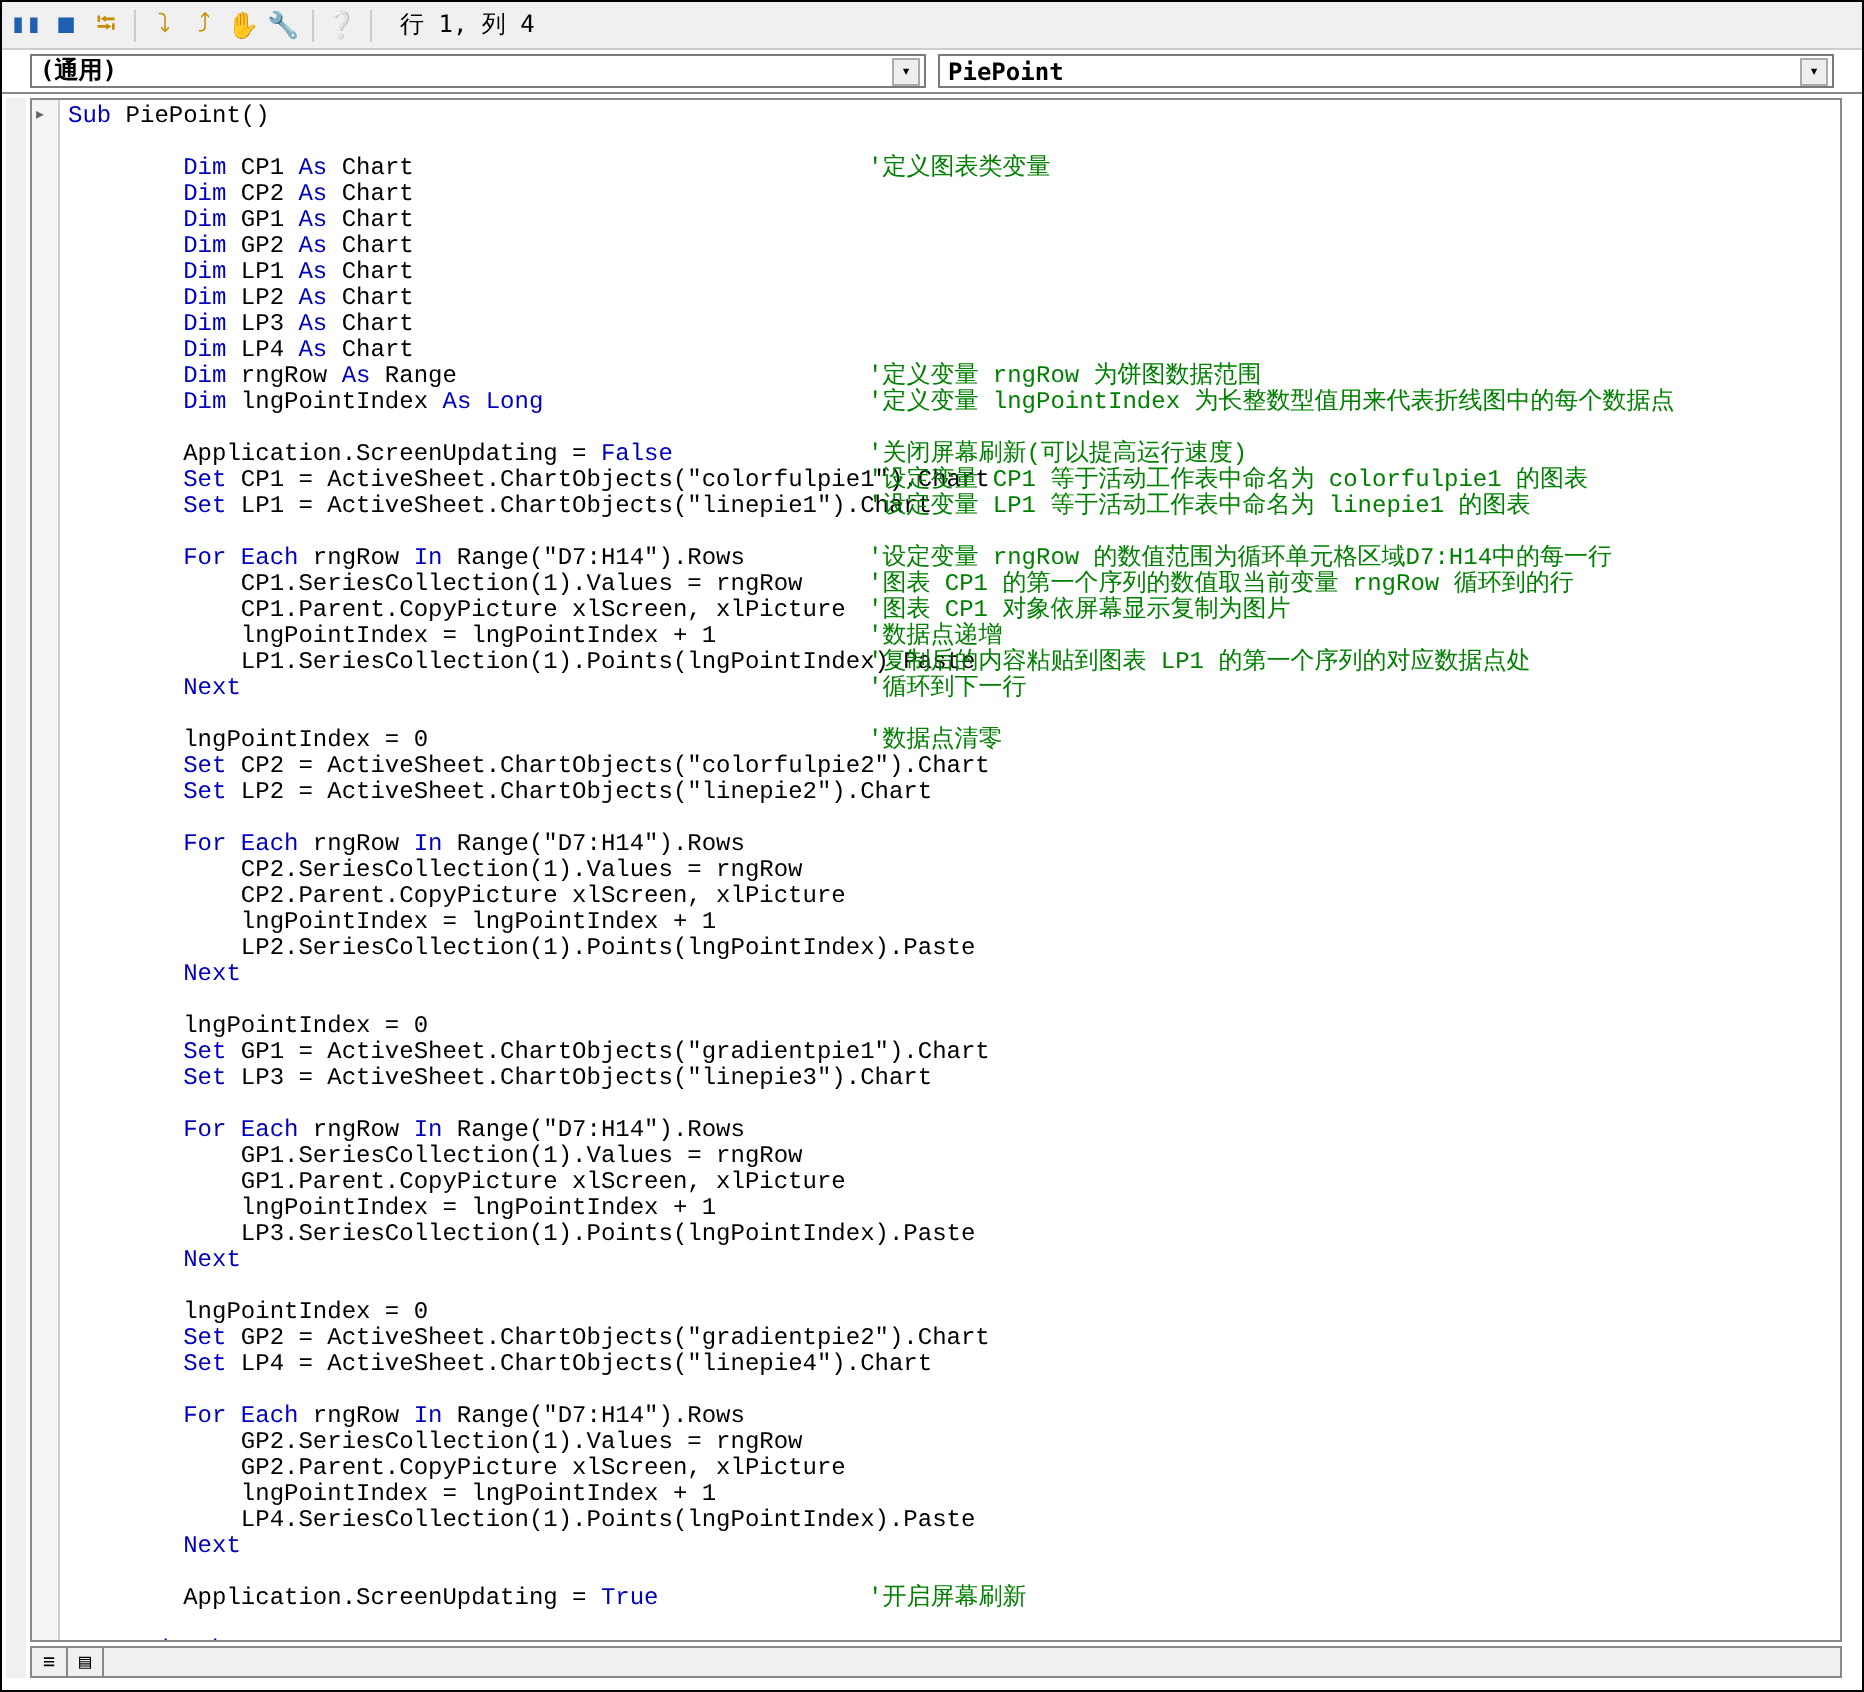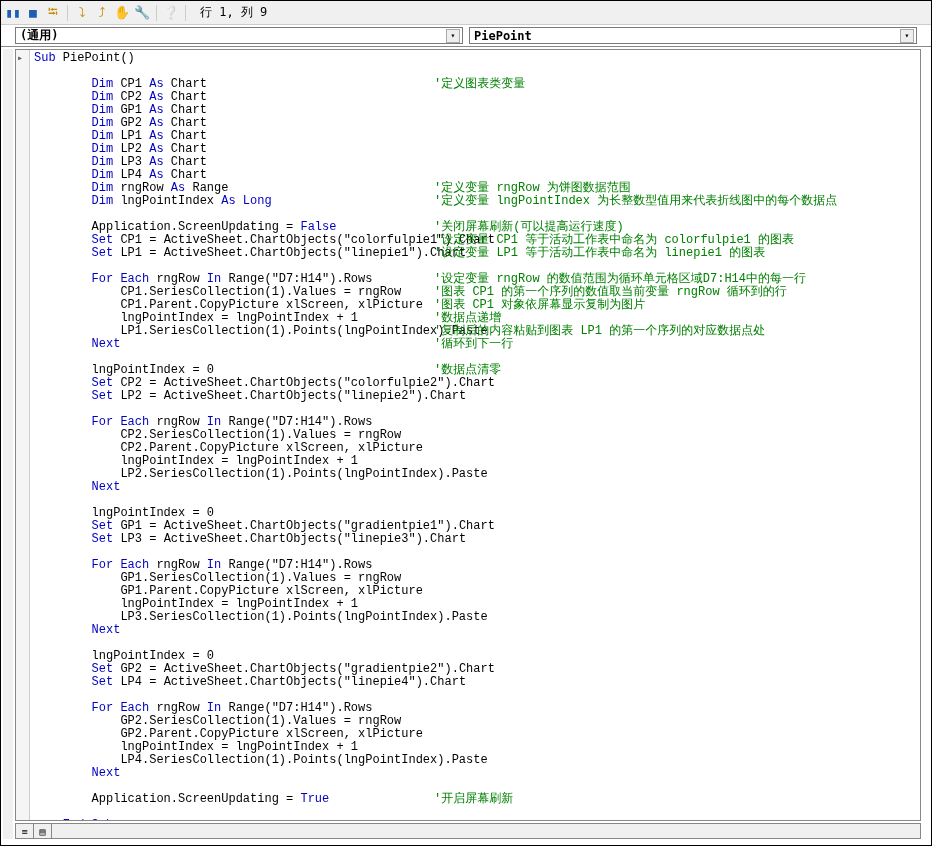--- a/index.html
+++ b/index.html
@@ -153,21 +153,21 @@
   <span class="icon" style="color:#1e5fb4;">■</span>
   <span class="icon" style="color:#c78b00;">⭾</span>
   <span class="sep"></span>
   <span class="icon" style="color:#c78b00;">⤵</span>
   <span class="icon" style="color:#c78b00;">⤴</span>
   <span class="icon" style="color:#b03030;">✋</span>
   <span class="icon" style="color:#888;">🔧</span>
   <span class="sep"></span>
   <span class="icon" style="color:#1e6fd4;">❔</span>
   <span class="sep"></span>
-  <span class="status">行 1, 列 9</span>
+  <span class="status">行 1, 列 4</span>
 </div>
 
 <div class="dropdowns">
   <div class="dropdown">
     <span>(通用)</span>
     <span class="arrow">▾</span>
   </div>
   <div class="dropdown">
     <span>PiePoint</span>
     <span class="arrow">▾</span>

